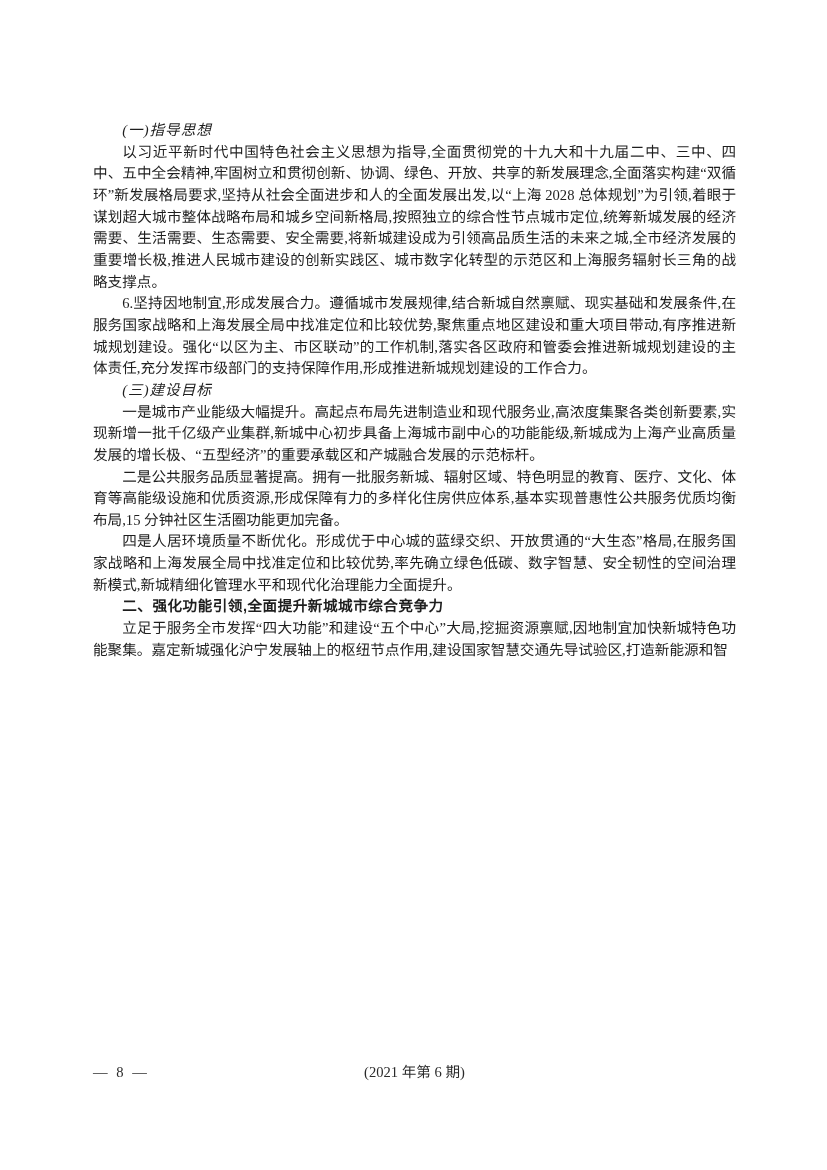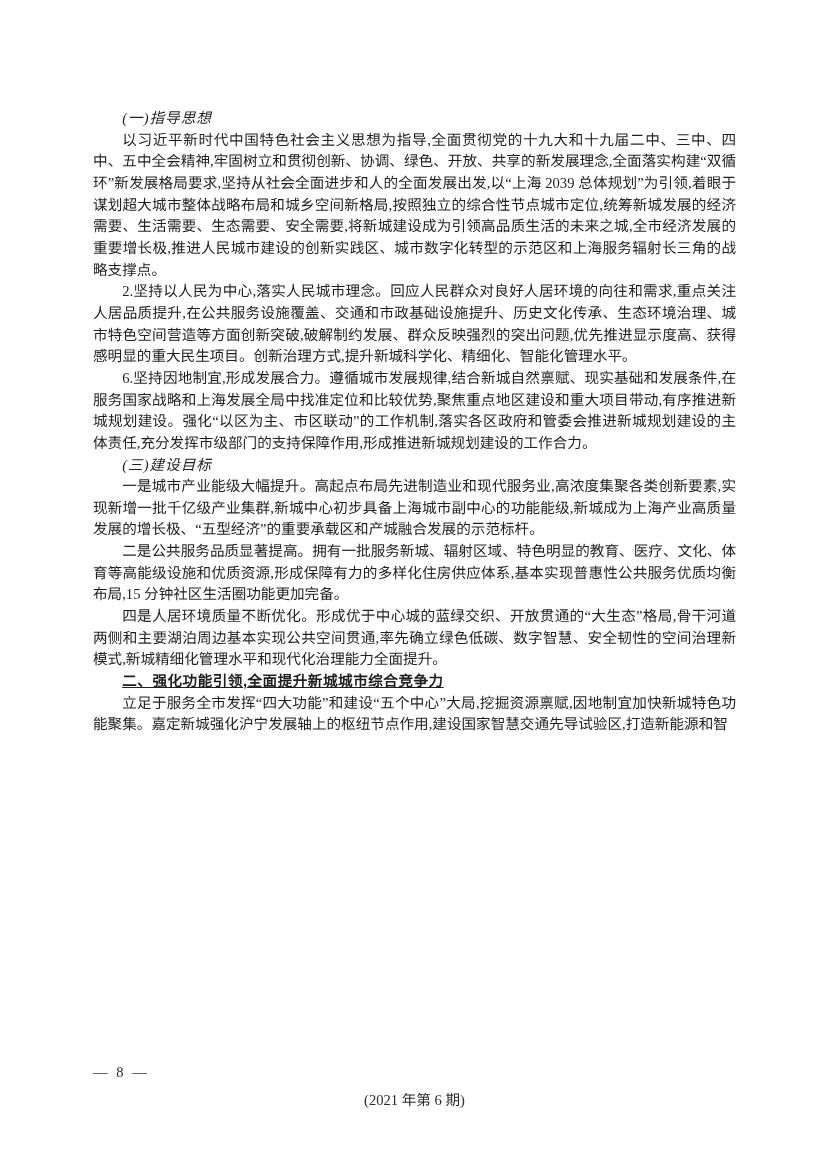--- a/index.html
+++ b/index.html
@@ -12,21 +12,21 @@
     width: 827px;
     height: 1170px;
     background: #ffffff;
     overflow: hidden;
     font-family: "Liberation Serif", "DejaVu Serif", serif;
     color: #1e1e1e;
   }
   .content {
     position: absolute;
     left: 93px;
-    top: 108px;
+    top: 120px;
     width: 643px;
     font-size: 14.6px;
     line-height: 21.65px;
     text-align: justify;
     text-justify: inter-ideograph;
   }
   .content p {
     margin: 0;
     padding: 0;
     text-indent: 2em;
@@ -34,21 +34,20 @@
   .content p.kaiti-heading {
     font-style: italic;
     font-weight: 400;
     letter-spacing: 1px;
   }
   .content p.chapter-heading {
     font-family: "Liberation Sans", "DejaVu Sans", sans-serif;
     font-weight: 700;
     font-style: normal;
     letter-spacing: 0.5px;
-    text-decoration: underline;
   }
   .footer {
     position: absolute;
     left: 93px;
     top: 1061px;
     width: 643px;
     height: 22px;
     font-size: 14.6px;
     line-height: 22px;
     color: #2a2a2a;
@@ -58,36 +57,34 @@
     left: 0;
     top: 0;
     word-spacing: 5px;
   }
   .footer .issue {
     position: absolute;
     left: 50%;
     top: 0;
     transform: translateX(-50%);
     white-space: nowrap;
-    margin-top: 28px;
   }
 </style>
 </head>
 <body>
 
 <div class="page">
   <main class="content" id="doc-body">
       <p class="kaiti-heading">(一)指导思想</p>
-      <p class="paragraph">以习近平新时代中国特色社会主义思想为指导,全面贯彻党的十九大和十九届二中、三中、四中、五中全会精神,牢固树立和贯彻创新、协调、绿色、开放、共享的新发展理念,全面落实构建“双循环”新发展格局要求,坚持从社会全面进步和人的全面发展出发,以“上海 2039 总体规划”为引领,着眼于谋划超大城市整体战略布局和城乡空间新格局,按照独立的综合性节点城市定位,统筹新城发展的经济需要、生活需要、生态需要、安全需要,将新城建设成为引领高品质生活的未来之城,全市经济发展的重要增长极,推进人民城市建设的创新实践区、城市数字化转型的示范区和上海服务辐射长三角的战略支撑点。</p>
-      <p class="paragraph">2.坚持以人民为中心,落实人民城市理念。回应人民群众对良好人居环境的向往和需求,重点关注人居品质提升,在公共服务设施覆盖、交通和市政基础设施提升、历史文化传承、生态环境治理、城市特色空间营造等方面创新突破,破解制约发展、群众反映强烈的突出问题,优先推进显示度高、获得感明显的重大民生项目。创新治理方式,提升新城科学化、精细化、智能化管理水平。</p>
+      <p class="paragraph">以习近平新时代中国特色社会主义思想为指导,全面贯彻党的十九大和十九届二中、三中、四中、五中全会精神,牢固树立和贯彻创新、协调、绿色、开放、共享的新发展理念,全面落实构建“双循环”新发展格局要求,坚持从社会全面进步和人的全面发展出发,以“上海 2028 总体规划”为引领,着眼于谋划超大城市整体战略布局和城乡空间新格局,按照独立的综合性节点城市定位,统筹新城发展的经济需要、生活需要、生态需要、安全需要,将新城建设成为引领高品质生活的未来之城,全市经济发展的重要增长极,推进人民城市建设的创新实践区、城市数字化转型的示范区和上海服务辐射长三角的战略支撑点。</p>
       <p class="paragraph">6.坚持因地制宜,形成发展合力。遵循城市发展规律,结合新城自然禀赋、现实基础和发展条件,在服务国家战略和上海发展全局中找准定位和比较优势,聚焦重点地区建设和重大项目带动,有序推进新城规划建设。强化“以区为主、市区联动”的工作机制,落实各区政府和管委会推进新城规划建设的主体责任,充分发挥市级部门的支持保障作用,形成推进新城规划建设的工作合力。</p>
       <p class="kaiti-heading">(三)建设目标</p>
       <p class="paragraph">一是城市产业能级大幅提升。高起点布局先进制造业和现代服务业,高浓度集聚各类创新要素,实现新增一批千亿级产业集群,新城中心初步具备上海城市副中心的功能能级,新城成为上海产业高质量发展的增长极、“五型经济”的重要承载区和产城融合发展的示范标杆。</p>
       <p class="paragraph">二是公共服务品质显著提高。拥有一批服务新城、辐射区域、特色明显的教育、医疗、文化、体育等高能级设施和优质资源,形成保障有力的多样化住房供应体系,基本实现普惠性公共服务优质均衡布局,15 分钟社区生活圈功能更加完备。</p>
-      <p class="paragraph">四是人居环境质量不断优化。形成优于中心城的蓝绿交织、开放贯通的“大生态”格局,骨干河道两侧和主要湖泊周边基本实现公共空间贯通,率先确立绿色低碳、数字智慧、安全韧性的空间治理新模式,新城精细化管理水平和现代化治理能力全面提升。</p>
+      <p class="paragraph">四是人居环境质量不断优化。形成优于中心城的蓝绿交织、开放贯通的“大生态”格局,在服务国家战略和上海发展全局中找准定位和比较优势,率先确立绿色低碳、数字智慧、安全韧性的空间治理新模式,新城精细化管理水平和现代化治理能力全面提升。</p>
       <p class="chapter-heading">二、强化功能引领,全面提升新城城市综合竞争力</p>
       <p class="paragraph">立足于服务全市发挥“四大功能”和建设“五个中心”大局,挖掘资源禀赋,因地制宜加快新城特色功能聚集。嘉定新城强化沪宁发展轴上的枢纽节点作用,建设国家智慧交通先导试验区,打造新能源和智</p>
     </main>
   <footer class="footer">
     <span class="pagenum">— 8 —</span>
     <span class="issue">(2021 年第 6 期)</span>
   </footer>
 </div>
 
 </body></html>

